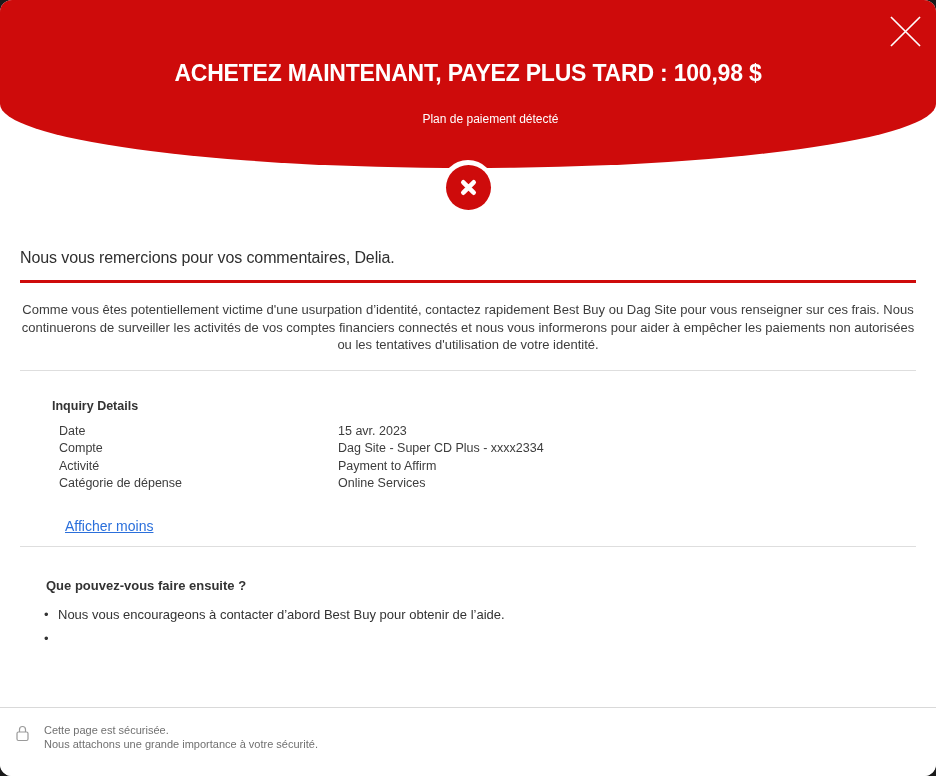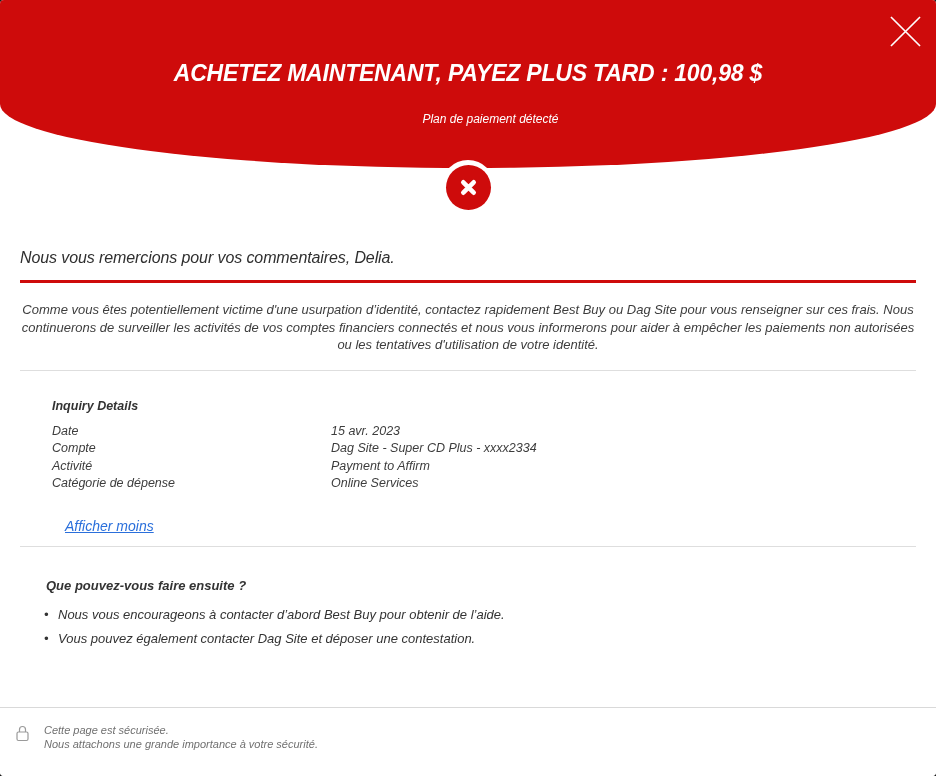--- a/index.html
+++ b/index.html
@@ -10,23 +10,22 @@
   html,body{margin:0;padding:0;}
   body{
     width:936px;height:776px;
     background:#1a1a1a;
     font-family:"Liberation Sans","DejaVu Sans",sans-serif;
   }
   .modal{
     position:relative;
     width:936px;height:776px;
     background:#fff;
-    border-radius:4px;
+    border-radius:12px;
     overflow:hidden;
-    font-style:italic;
   }
   
   .hero{
     position:relative;
     width:100%;height:168px;
     background:var(--brand-red);
     border-radius:0 0 50% 50% / 0 0 64px 64px;
     text-align:center;
     color:#fff;
   }
@@ -111,21 +110,21 @@
     font-weight:700;
     color:#333;
   }
   .inquiry-rows{margin-top:9px;}
   .inq-row{
     display:flex;
     font-size:12.5px;
     line-height:17.5px;
     color:#3d3d3d;
   }
-  .inq-label{width:279px;flex:none;}
+  .inq-label{width:279px;flex:none;margin-left:7px;}
   .inq-value{flex:1;}
   .show-link{
     display:inline-block;
     margin-top:25px;
     font-size:14px;
     line-height:16px;
     color:var(--link-blue);
     text-decoration:underline;
     cursor:pointer;
     margin-left:45px;
@@ -230,21 +229,20 @@
 
     <section class="next">
       <h3 class="section-title">Que pouvez-vous faire ensuite ?</h3>
       <ul class="next-list">
         <li>
           <span class="bullet-dot">•</span>
           <span>Nous vous encourageons à contacter d’abord Best Buy pour obtenir de l’aide.</span>
         </li>
         <li>
           <span class="bullet-dot">•</span>
-          <span>Vous pouvez également contacter Dag Site et déposer une contestation.</span>
         </li>
       </ul>
     </section>
   </main>
 
   <footer class="footer">
     <span class="lock-wrap">
       <svg width="13" height="17" viewBox="0 0 13 17">
         <path d="M3.5 7 V4.5 a3 3 0 0 1 6 0 V7" stroke="#9a9a9a" stroke-width="1.2" fill="none"></path>
         <rect x="1" y="7" width="11" height="8.5" rx="1.5" stroke="#9a9a9a" stroke-width="1.2" fill="none"></rect>

